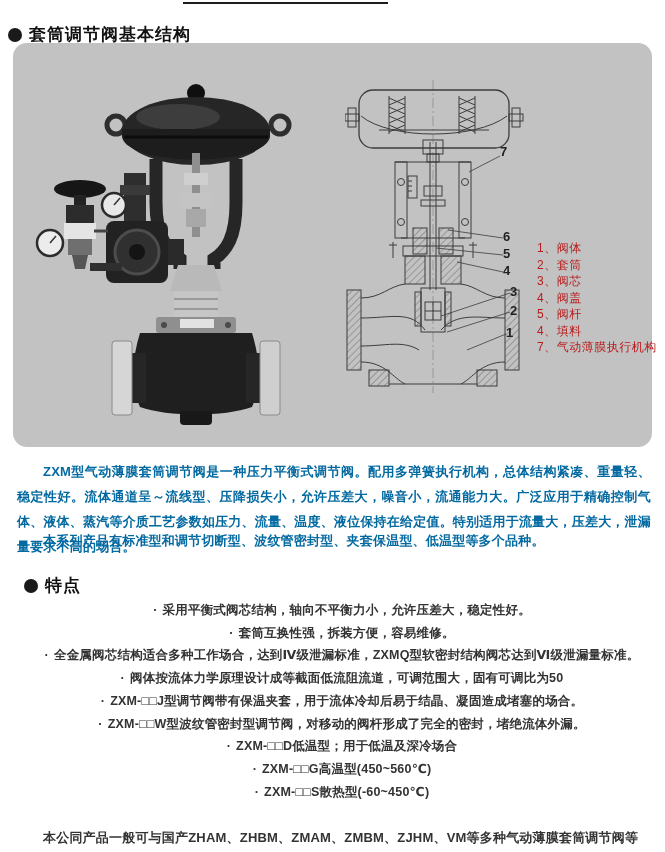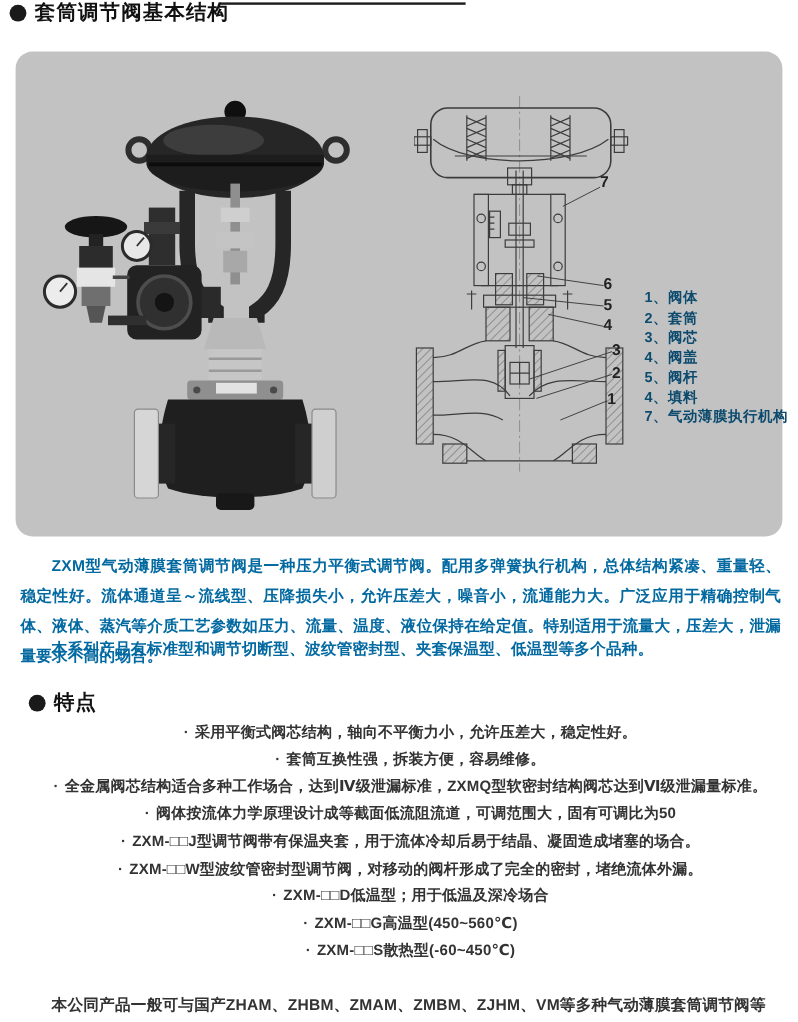--- a/index.html
+++ b/index.html
@@ -4,38 +4,38 @@
 <style>
   html,body{margin:0;padding:0;background:#ffffff;}
   .page{
     position:relative;width:665px;height:852px;background:#ffffff;overflow:hidden;
     font-family:"Liberation Sans","DejaVu Sans",sans-serif;color:#333;
   }
   .scan-line{position:absolute;left:183px;top:2px;width:205px;height:2px;background:#1c1c1c;}
   .sec-header{position:absolute;display:flex;align-items:center;}
   .sec-header .dot{width:14px;height:14px;border-radius:50%;background:#1a1a1a;margin-right:7px;flex:0 0 auto;}
   .sec-header h2{margin:0;font-size:17px;line-height:22px;font-weight:700;color:#111;letter-spacing:1px;}
-  #hdr-structure{left:8px;top:0;}
+  #hdr-structure{left:8px;top:24px;}
   #hdr-features{left:24px;top:575px;}
 
   .panel{position:absolute;left:13px;top:43px;width:639px;height:404px;background:#c2c2c2;border-radius:14px;}
   .photo-svg{position:absolute;left:15px;top:10px;}
   .draw-svg{position:absolute;left:332px;top:35px;}
 
   .callout{position:absolute;font-size:13px;font-weight:600;color:#222;line-height:14px;}
   #co-7{left:487px;top:102px;}
   #co-6{left:490px;top:187px;}
   #co-5{left:490px;top:204px;}
   #co-4{left:490px;top:221px;}
   #co-3{left:497px;top:242px;}
   #co-2{left:497px;top:261px;}
   #co-1{left:493px;top:283px;}
 
   .parts{position:absolute;left:524px;top:197px;margin:0;padding:0;list-style:none;}
-  .parts li{font-size:12px;font-weight:700;color:#0c4a6e;line-height:16.5px;white-space:nowrap;letter-spacing:0.5px;}
+  .parts li{font-size:12px;font-weight:400;color:#b91c1c;line-height:16.5px;white-space:nowrap;letter-spacing:0.5px;}
 
   .intro{position:absolute;left:17px;width:634px;margin:0;font-size:13px;font-weight:700;
     line-height:25px;color:#0369a1;text-indent:2em;text-align:justify;letter-spacing:0.2px;}
   #para1{top:459px;}
   #para2{top:528px;}
 
   .features{position:absolute;left:27px;top:599px;width:630px;margin:0;padding:0;list-style:none;text-align:center;}
   .features li{font-size:12.5px;font-weight:700;color:#333;line-height:22.7px;white-space:nowrap;letter-spacing:0.2px;}
   .features .mk{margin-right:5px;}
   .footer-note{position:absolute;left:17px;top:826px;width:634px;margin:0;font-size:13px;font-weight:700;

